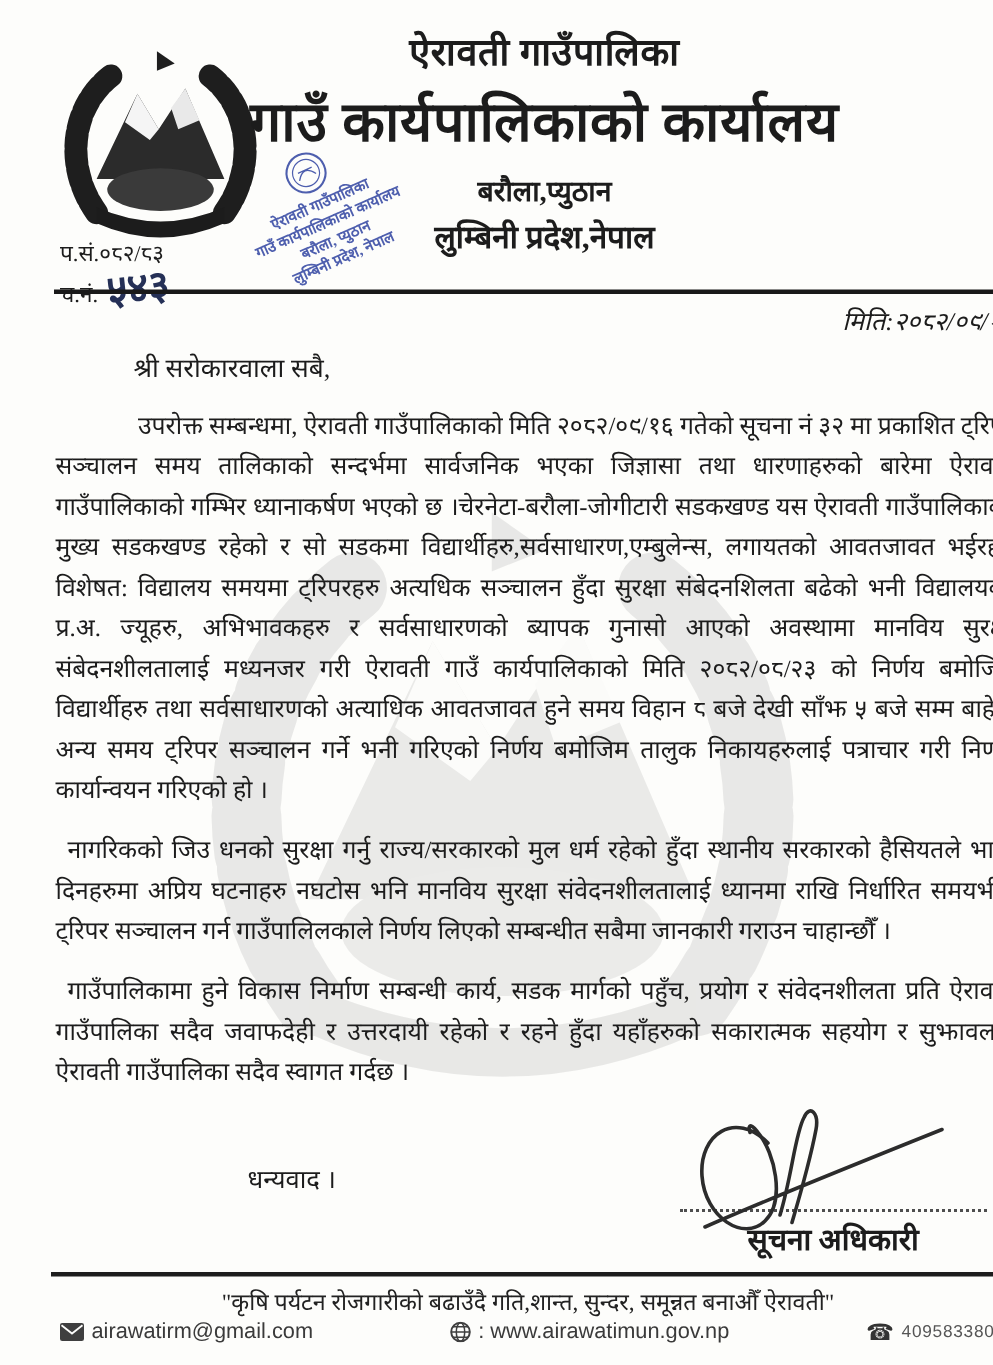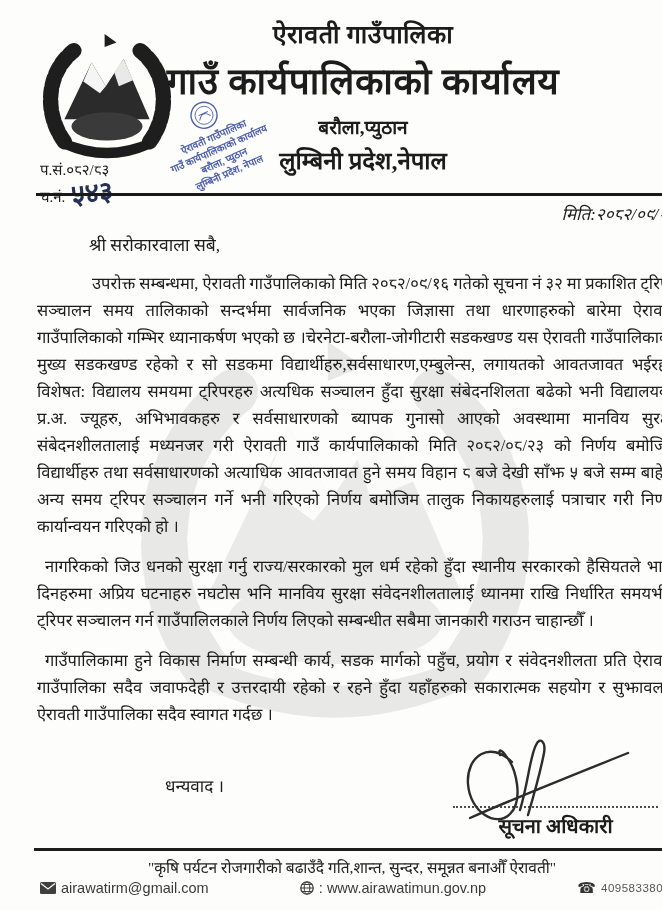--- a/index.html
+++ b/index.html
@@ -8,21 +8,21 @@
     background:#fdfdfb;overflow:hidden;color:#1c1c1c;
     font-family:"Liberation Serif","DejaVu Serif",serif;
     padding-left:42px;
   }
   
   .emblem-logo{position:absolute;left:36px;top:22px;width:142px;height:152px;}
   .title-block{position:absolute;left:158px;top:16px;width:410px;text-align:center;}
   .muni-name{font-size:25px;font-weight:700;letter-spacing:.5px;}
   .office-name{font-size:37px;font-weight:700;margin-top:4px;letter-spacing:.5px;}
   .addr1{font-size:19px;font-weight:700;margin-top:9px;}
-  .addr2{font-size:24px;font-weight:700;margin-top:3px;}
+  .addr2{font-size:21px;font-weight:700;margin-top:3px;}
   .ref-block{position:absolute;left:40px;top:160px;font-size:15px;line-height:20px;}
   .dispatch-row{margin-top:3px;}
   .hand-number{
     display:inline-block;font-size:27px;font-weight:600;color:#253056;
     transform:rotate(-6deg);margin-left:6px;font-family:"DejaVu Sans",sans-serif;
   }
   .stamp{
     position:absolute;left:150px;top:98px;width:130px;text-align:center;
     transform:rotate(-24deg);color:#4052a8;font-size:10px;line-height:13px;
     font-weight:600;opacity:.92;

